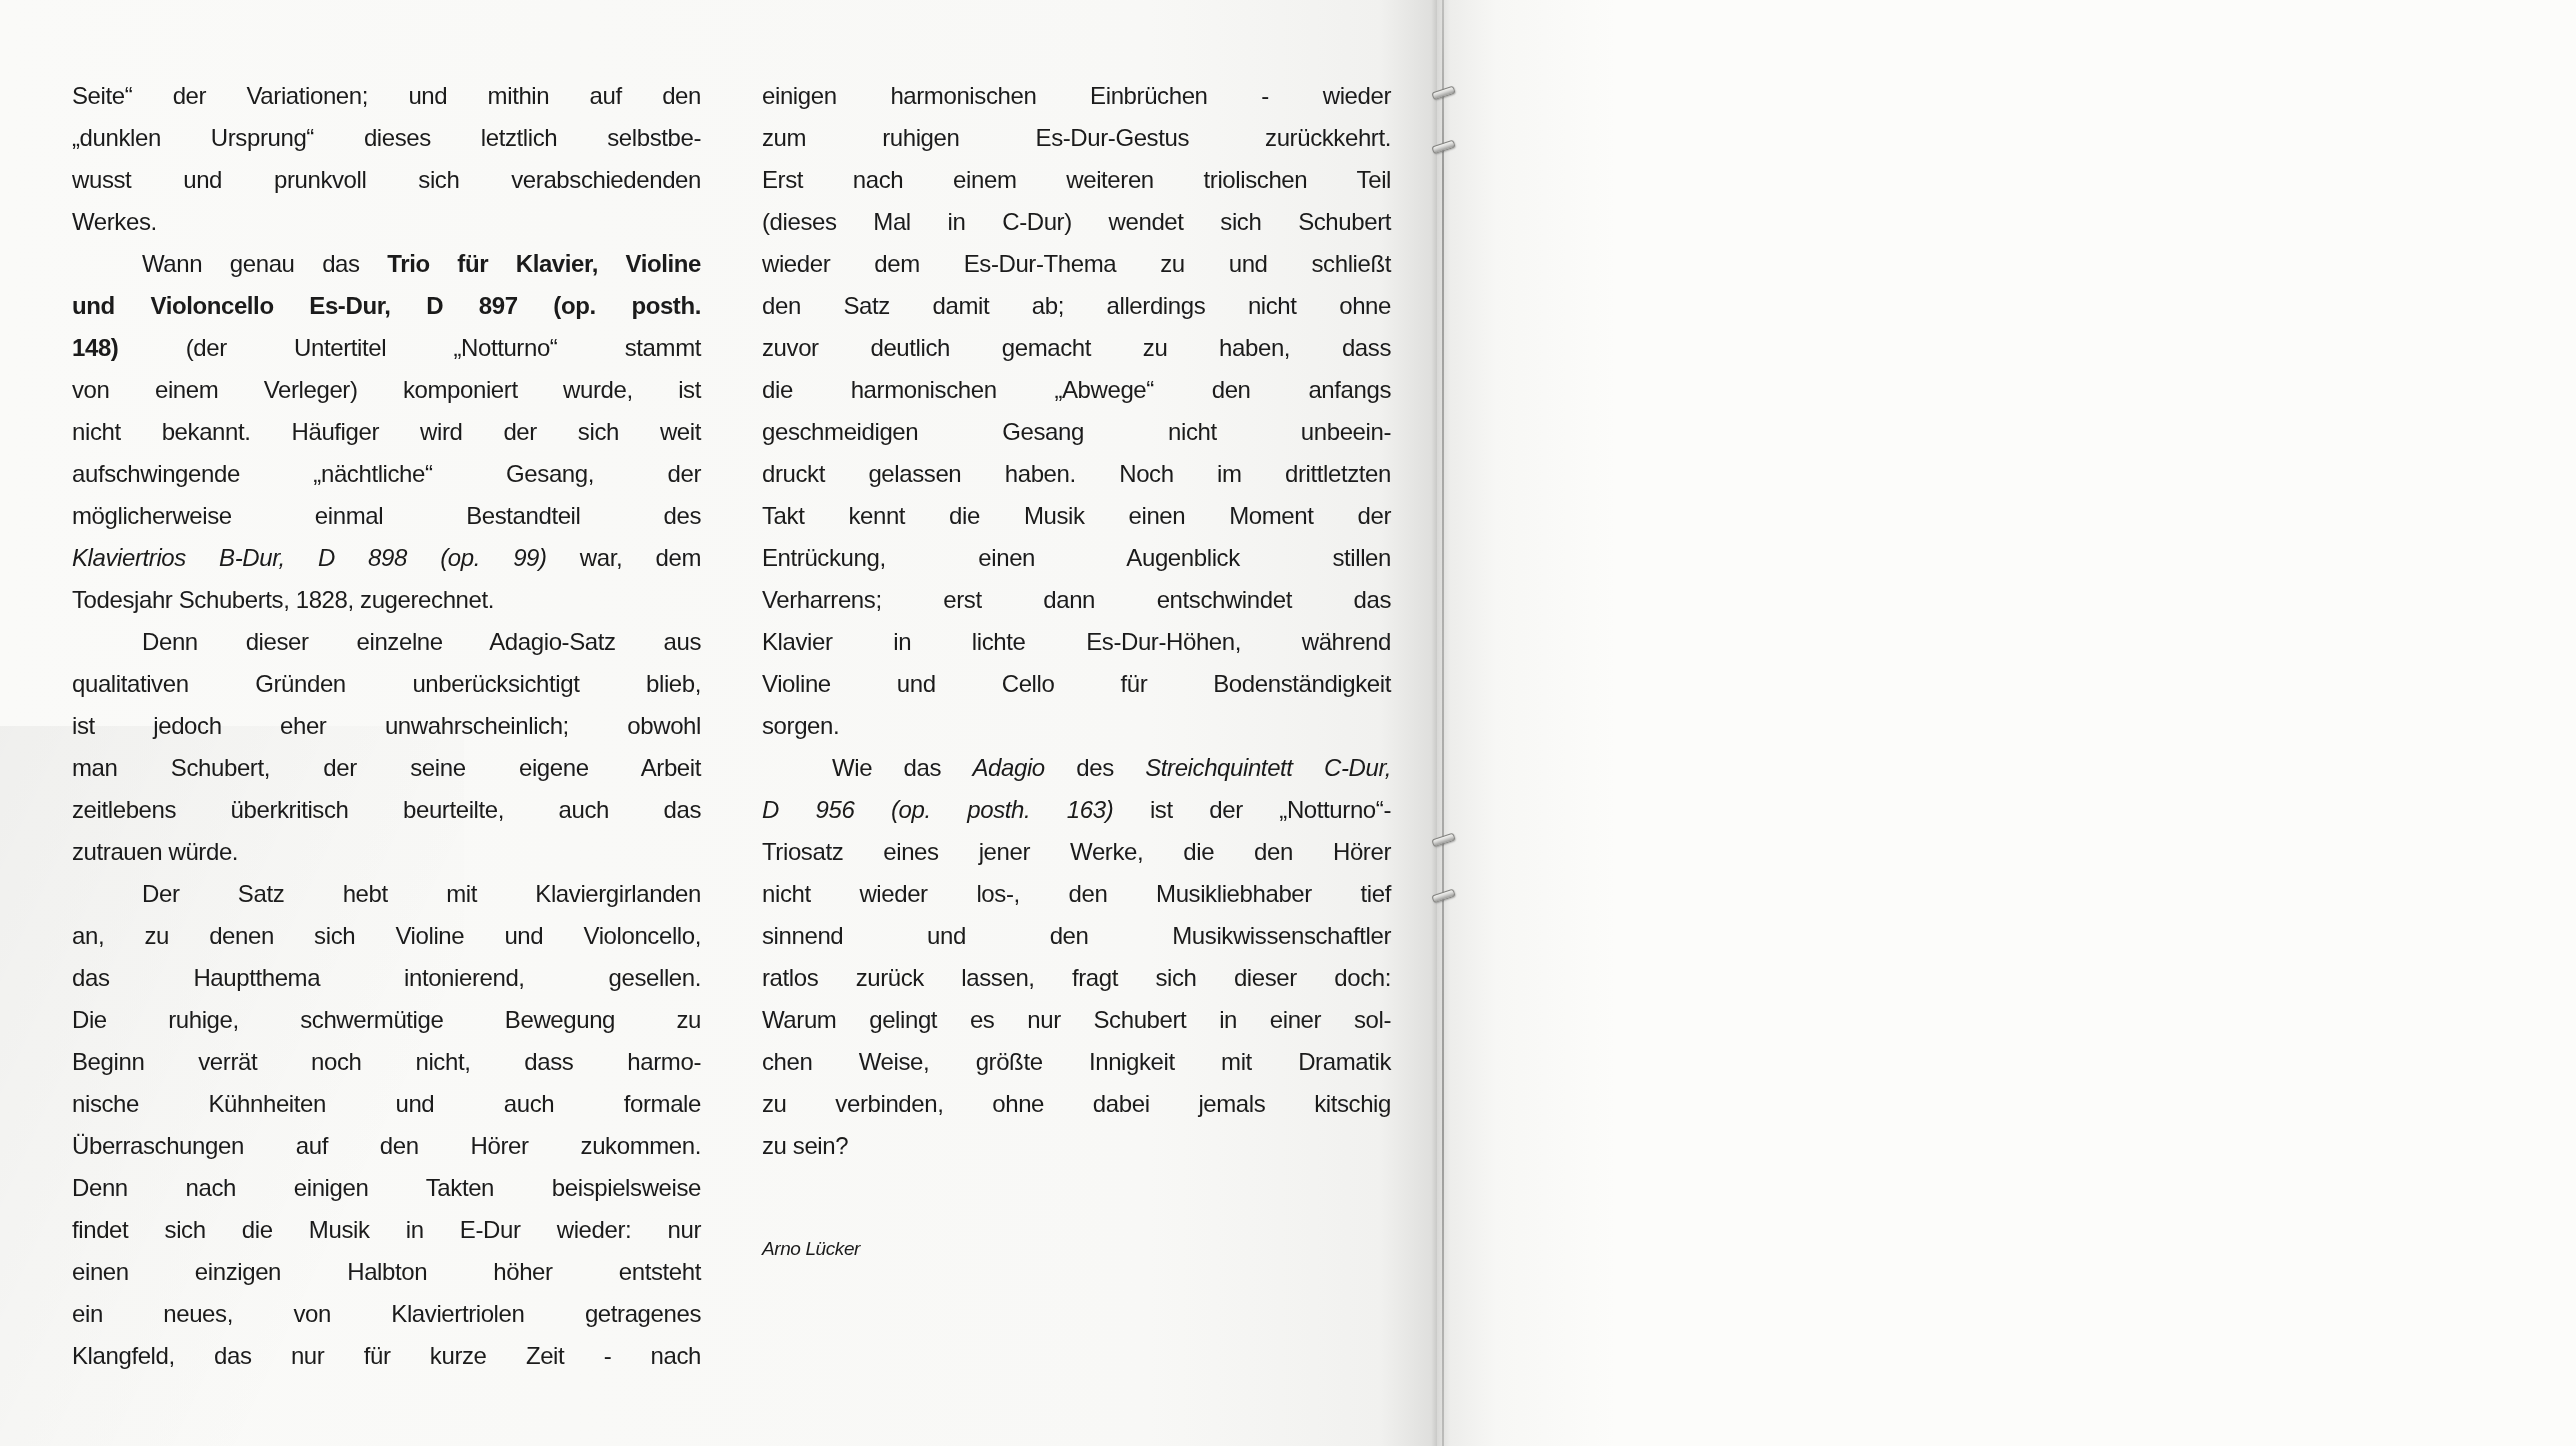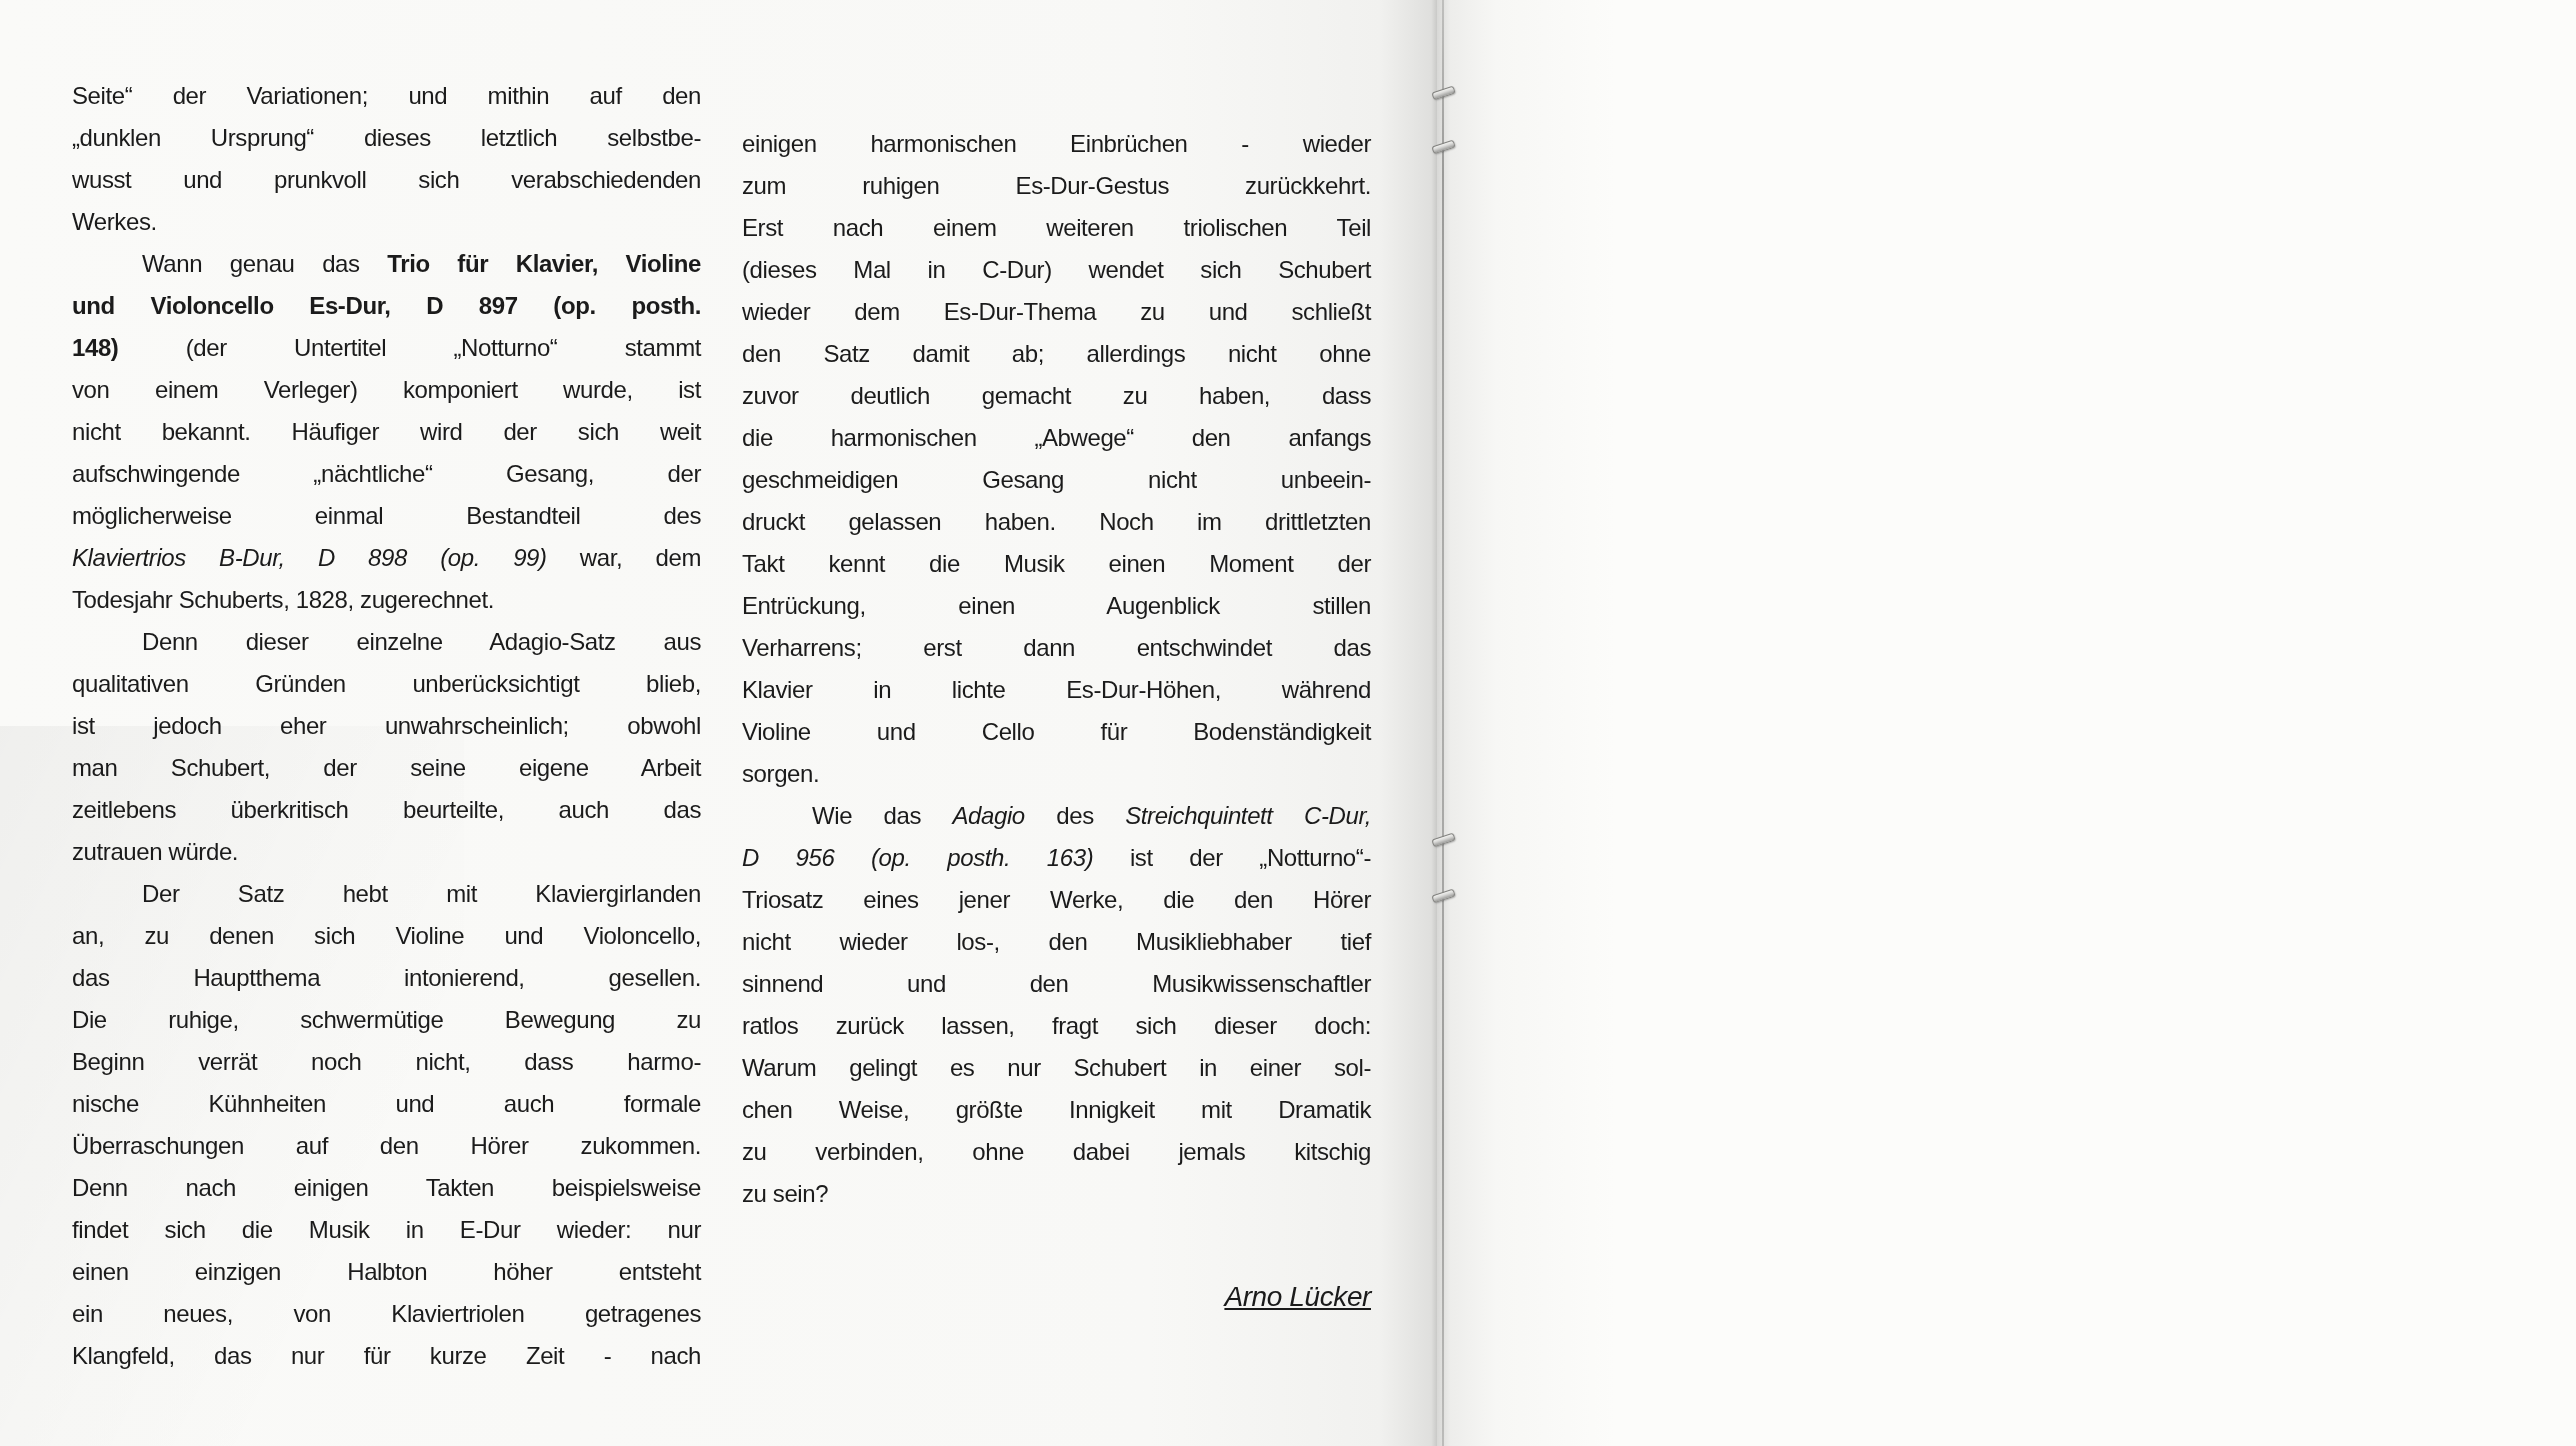--- a/index.html
+++ b/index.html
@@ -29,33 +29,33 @@
     opacity:.85;
   }
   .staple{
     position:absolute;left:1432px;width:20.6px;height:5.7px;
     background:linear-gradient(to bottom,#f2f2f0 0%,#d9d9d7 40%,#9c9c9a 100%);
     border:1px solid #82827f;border-radius:3.1px;transform:rotate(-18deg);
     box-shadow:0.5px 1px 1.5px rgba(0,0,0,0.25);
   }
   .col{position:absolute;width:629px;top:75px;}
   .col-c1{left:72px;}
-  .col-c2{left:742px;margin-top:48px;}
+  .col-c2{left:762px;}
   .line{
     height:42px;line-height:42px;font-size:24px;letter-spacing:-0.4px;
     text-align:justify;text-align-last:justify;
   }
   .line.last{text-align-last:left;}
   .line.ind{padding-left:70px;}
   .b{font-weight:bold;}
   .i{font-style:italic;}
   @supports not (background-clip:text){ .dropcap{background:none;-webkit-text-fill-color:#707070;} }
   .author{
-    font-style:italic;font-size:28px;line-height:42px;height:42px;
-    margin-top:61px;text-align:right;letter-spacing:-0.4px;text-decoration:underline;
+    font-style:italic;font-size:19px;line-height:42px;height:42px;
+    margin-top:61px;text-align:left;letter-spacing:-0.4px;
   }
 </style>
 </head>
 <body>
 
 <div class="spread">
 
   <div class="page page-left">
     <div class="col col-c1" id="col1">
         <div class="line">Seite“ der Variationen; und mithin auf den</div>

